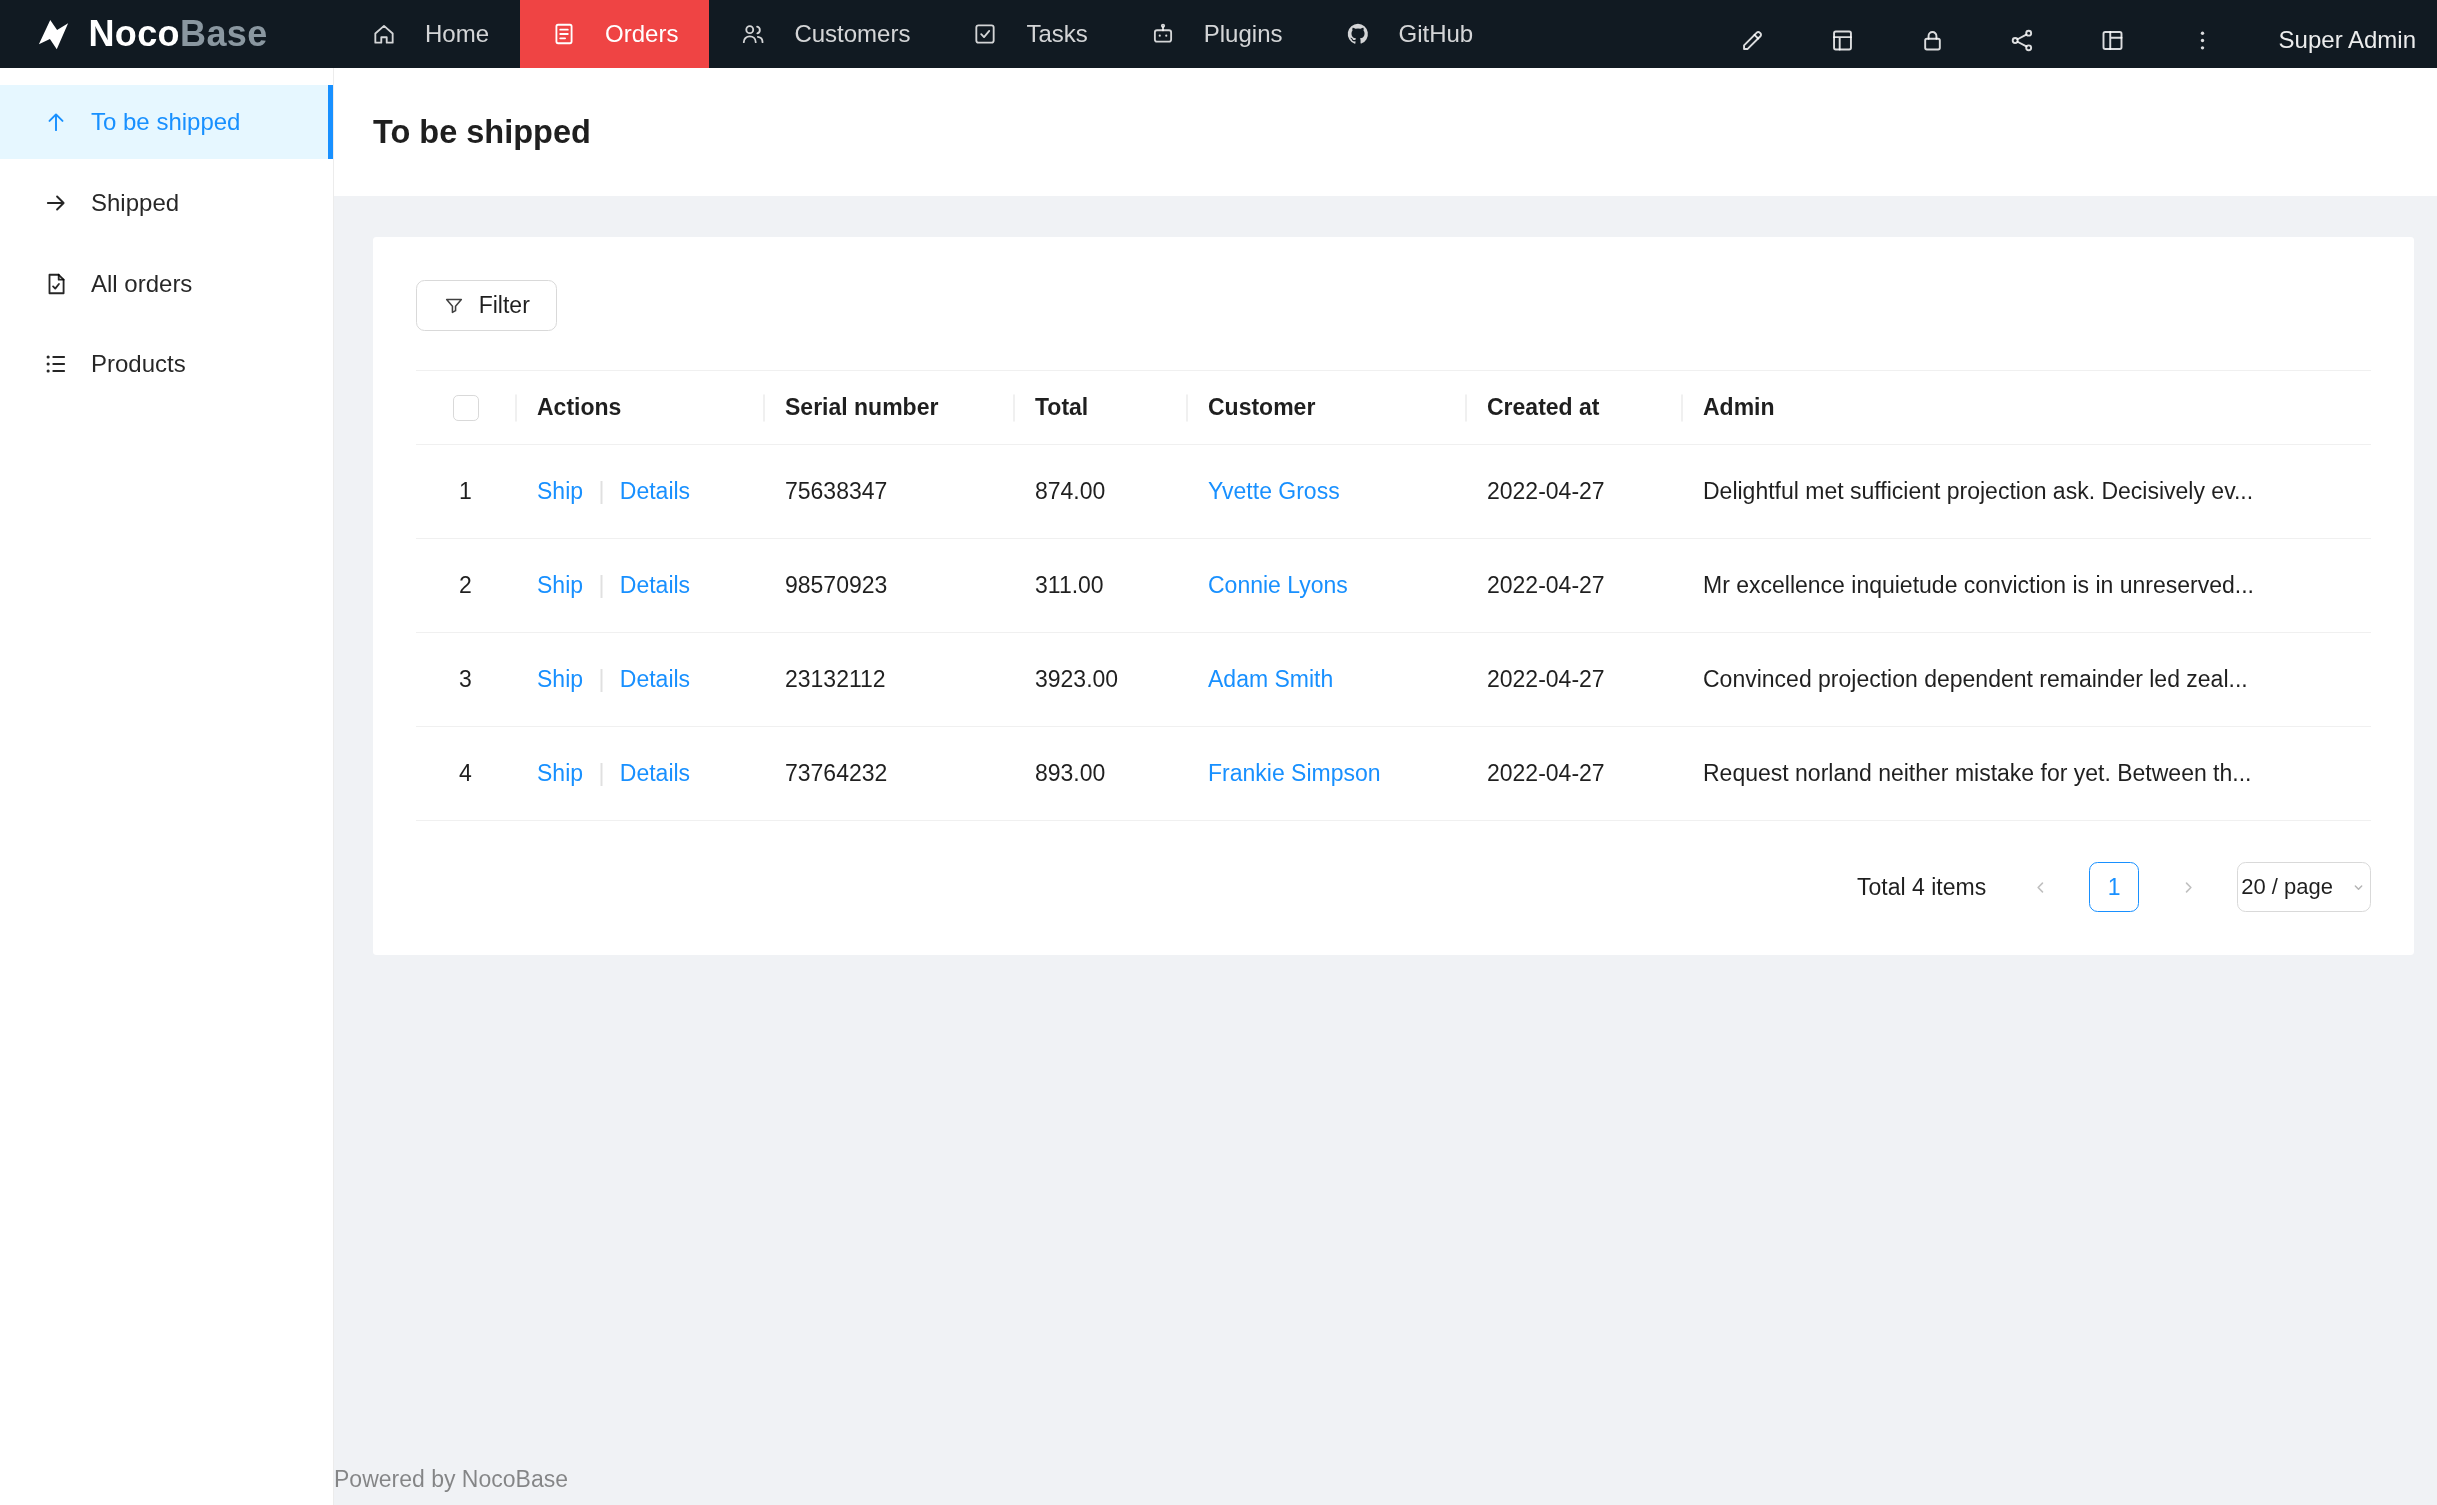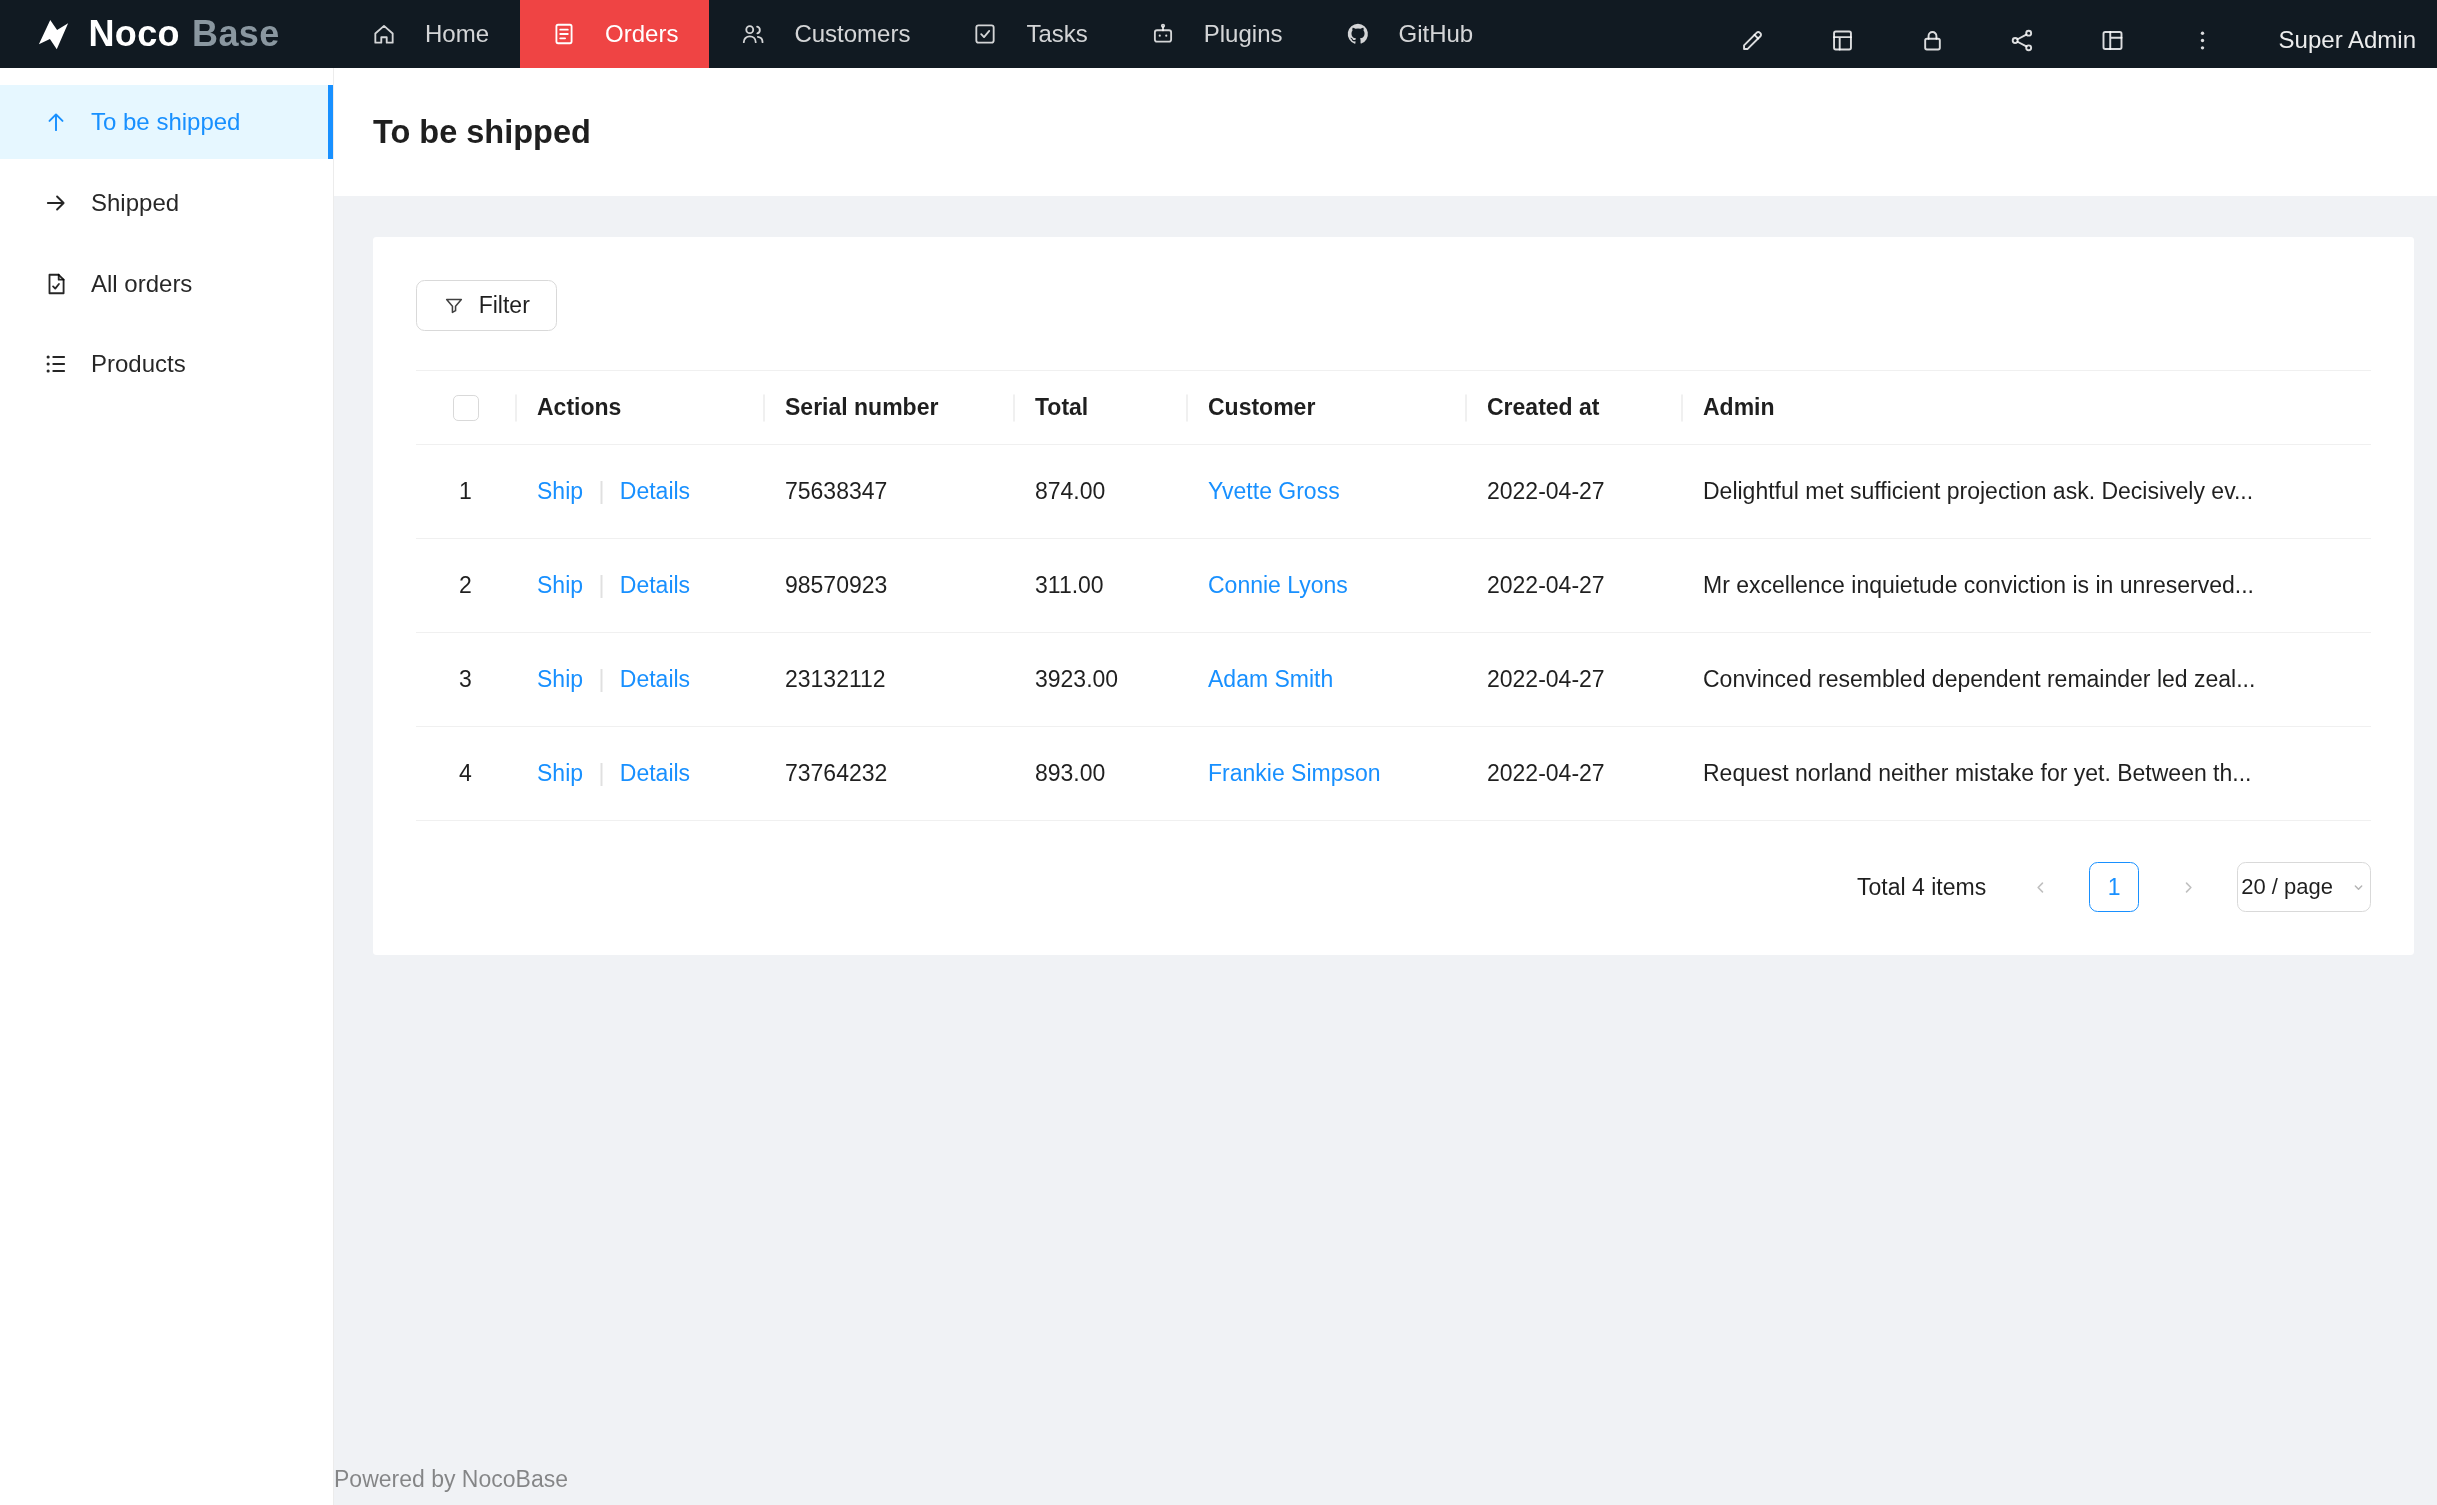--- a/index.html
+++ b/index.html
@@ -15,21 +15,21 @@
   
   .navbar {
     position: absolute; top: 0; left: 0; width: 100%; height: 68px;
     background: #111a22; display: flex; align-items: stretch;
     color: rgba(255,255,255,0.85); z-index: 20;
   }
   .logo { display: flex; align-items: center; gap: 15.4px; padding-left: 34px; flex: 0 0 299px; cursor: pointer; }
   .logo-mark { width: 39px; height: 39px; display: inline-flex; color: #fff; }
   .logo-text { font-size: 36px; font-weight: bold; letter-spacing: 0.4px; white-space: nowrap; }
   .logo-noco { color: #ffffff; }
-  .logo-base { color: #8a97a0; margin-left: 12px; }
+  .logo-base { color: #8a97a0; }
 
   .nav-items { display: flex; align-items: stretch; margin-left: 41px; }
   .nav-item {
     display: flex; align-items: center; gap: 28px; padding: 0 31px;
     font-size: 24px; color: rgba(255,255,255,0.82); cursor: pointer; white-space: nowrap;
   }
   .nav-item.active { background: #ef4444; color: #fff; }
   .icon { display: inline-flex; }
   .icon svg { width: 100%; height: 100%; }
   .nav-icon { width: 26px; height: 26px; }
@@ -323,21 +323,21 @@
             <td>2022-04-27</td>
             <td class="notes-cell">Mr excellence inquietude conviction is in unreserved...</td>
           </tr>
           <tr>
             <td class="col-check">3</td>
             <td><a class="link">Ship</a><span class="action-divider">|</span><a class="link">Details</a></td>
             <td>23132112</td>
             <td class="num">3923.00</td>
             <td><a class="link">Adam Smith</a></td>
             <td>2022-04-27</td>
-            <td class="notes-cell">Convinced resembled dependent remainder led zeal...</td>
+            <td class="notes-cell">Convinced projection dependent remainder led zeal...</td>
           </tr>
           <tr>
             <td class="col-check">4</td>
             <td><a class="link">Ship</a><span class="action-divider">|</span><a class="link">Details</a></td>
             <td>73764232</td>
             <td class="num">893.00</td>
             <td><a class="link">Frankie Simpson</a></td>
             <td>2022-04-27</td>
             <td class="notes-cell">Request norland neither mistake for yet. Between th...</td>
           </tr>

